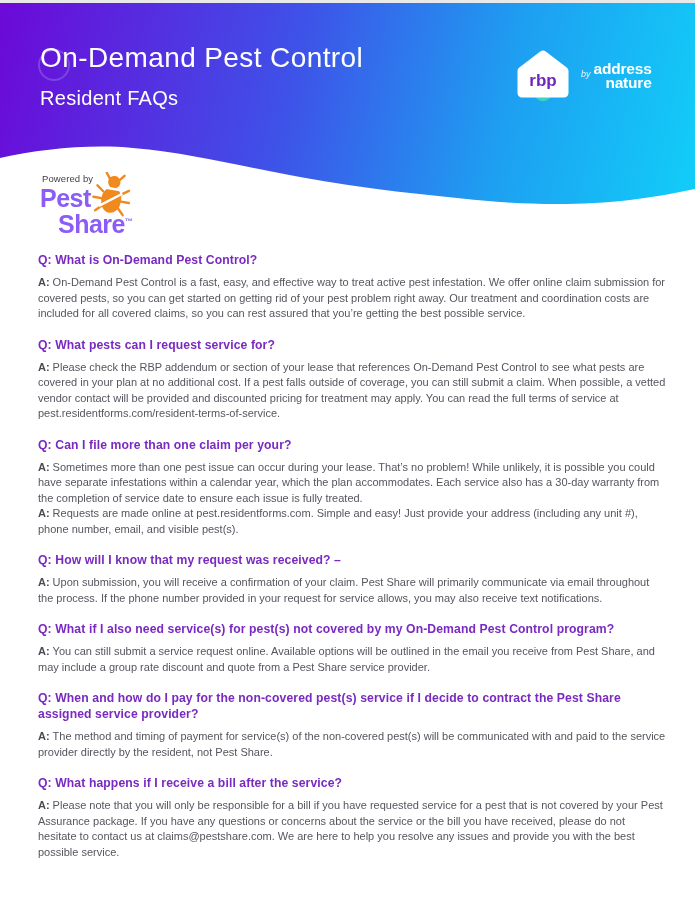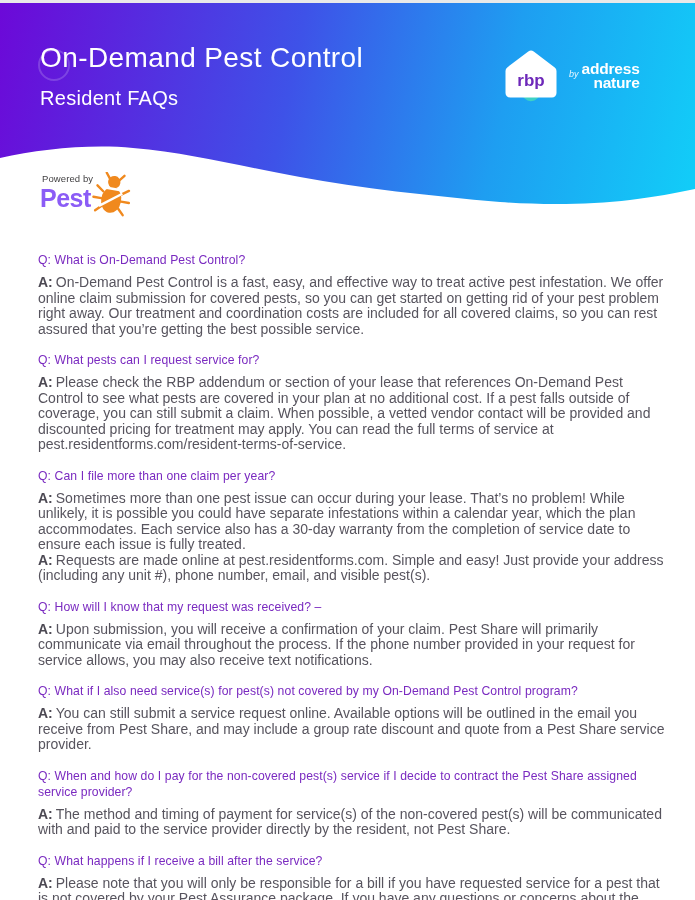--- a/index.html
+++ b/index.html
@@ -11,41 +11,41 @@
   
   .header-svg { position:absolute; left:0; top:0; display:block; }
   .ring {
     position:absolute; left:38px; top:46px; width:28px; height:28px;
     border:2px solid rgba(255,255,255,0.18); border-radius:50%;
   }
   .title { position:absolute; left:40px; top:40px; color:#ffffff; }
   .title .t1 { margin:0 0 10px 0; font-size:28px; font-weight:400; letter-spacing:0.4px; line-height:30px; }
   .title .t2 { margin:0; font-size:20px; font-weight:400; letter-spacing:0.3px; line-height:30px; }
 
-  .rbp { position:absolute; left:500px; top:42px; display:flex; align-items:center; }
+  .rbp { position:absolute; left:512px; top:42px; display:flex; align-items:center; }
   .rbp-mark svg { display:block; }
   .rbp-wordmark { display:flex; margin-left:7px; color:#ffffff; }
   .rbp-by { font-size:9px; font-weight:400; opacity:.9; margin:7px 3px 0 0;font-style:italic; }
   .rbp-sn { display:inline-block; text-align:right; font-size:15.5px; font-weight:700; line-height:14.5px; letter-spacing:-0.2px; }
 
   
   .powered { position:absolute; left:40px; top:170px; width:140px; }
   .powered-label { margin:0 0 3px 2px; font-size:9.5px; color:#403f41; letter-spacing:0.1px; }
   .ps-line1, .ps-line2 { margin:0; font-size:25px; font-weight:800; color:#8b5cf6; line-height:23px; letter-spacing:-0.5px; }
   .ps-line2 { margin-left:18px; }
   .ps-tm { font-size:8px; vertical-align:super; font-weight:700; }
   .bug { position:absolute; left:52px; top:-1px; }
 
   
   .faq { position:absolute; left:38px; top:234px; width:628px; }
   .q {
-    margin:15px 0 7px 0; font-size:12.2px; font-weight:400;
+    margin:15px 0 7px 0; font-size:12.2px; font-weight:700;
     color:#7a2ac0; line-height:16px; letter-spacing:0.1px; cursor:pointer;
   }
-  .a { margin:0; font-size:14px; line-height:15.5px; color:#57545e; }
+  .a { margin:0; font-size:11px; line-height:15.5px; color:#57545e; }
   .a .a-prefix { font-weight:700; color:#4c4953; margin-right:3px; }
 </style>
 </head>
 <body>
 
 <div class="page">
 
   <svg class="header-svg" width="695" height="230" viewBox="0 0 695 230" aria-hidden="true">
     <defs>
       <linearGradient id="hdr" gradientUnits="userSpaceOnUse" x1="0" y1="10" x2="695" y2="160">
@@ -83,20 +83,21 @@
       <span class="rbp-sn">
         <span>address</span><br>
         <span>nature</span>
       </span>
     </span>
   </div>
 
   <div class="powered">
     <p class="powered-label">Powered by</p>
     <p class="ps-line1">Pest</p>
+    <p class="ps-line2"><span>Share</span><span class="ps-tm">™</span></p>
     <svg class="bug" width="40" height="46" viewBox="0 0 40 46">
       <g transform="rotate(10 20 23)">
         <g stroke="#f0891e" stroke-width="2.4" stroke-linecap="round" fill="none">
           <path d="M15 7 L11 2"></path>
             <path d="M25 7 L29 2"></path>
           <path d="M11 21 L4 16"></path>
             <path d="M10 28 L2 28"></path>
             <path d="M12 35 L6 41"></path>
           <path d="M29 21 L36 16"></path>
             <path d="M30 28 L38 28"></path>
@@ -120,21 +121,21 @@
       <h3 class="q">Q: What is On-Demand Pest Control?</h3>
       <p class="a"><span class="a-prefix">A:</span><span>On-Demand Pest Control is a fast, easy, and effective way to treat active pest infestation. We offer online claim submission for covered pests, so you can get started on getting rid of your pest problem right away. Our treatment and coordination costs are included for all covered claims, so you can rest assured that you’re getting the best possible service.</span></p>
     </div>
 
     <div class="faq-item">
       <h3 class="q">Q: What pests can I request service for?</h3>
       <p class="a"><span class="a-prefix">A:</span><span>Please check the RBP addendum or section of your lease that references On-Demand Pest Control to see what pests are covered in your plan at no additional cost. If a pest falls outside of coverage, you can still submit a claim. When possible, a vetted vendor contact will be provided and discounted pricing for treatment may apply. You can read the full terms of service at pest.residentforms.com/resident-terms-of-service.</span></p>
     </div>
 
     <div class="faq-item">
-      <h3 class="q">Q: Can I file more than one claim per year?</h3>
+      <h3 class="q">Q: Can I file more than one claim per your?</h3>
       <p class="a"><span class="a-prefix">A:</span><span>Sometimes more than one pest issue can occur during your lease. That’s no problem! While unlikely, it is possible you could have separate infestations within a calendar year, which the plan accommodates. Each service also has a 30-day warranty from the completion of service date to ensure each issue is fully treated.</span></p>
     </div>
 
     <div class="faq-item">
       <p class="a"><span class="a-prefix">A:</span><span>Requests are made online at pest.residentforms.com. Simple and easy! Just provide your address (including any unit #), phone number, email, and visible pest(s).</span></p>
     </div>
 
     <div class="faq-item">
       <h3 class="q">Q: How will I know that my request was received? –</h3>
       <p class="a"><span class="a-prefix">A:</span><span>Upon submission, you will receive a confirmation of your claim. Pest Share will primarily communicate via email throughout the process. If the phone number provided in your request for service allows, you may also receive text notifications.</span></p>

